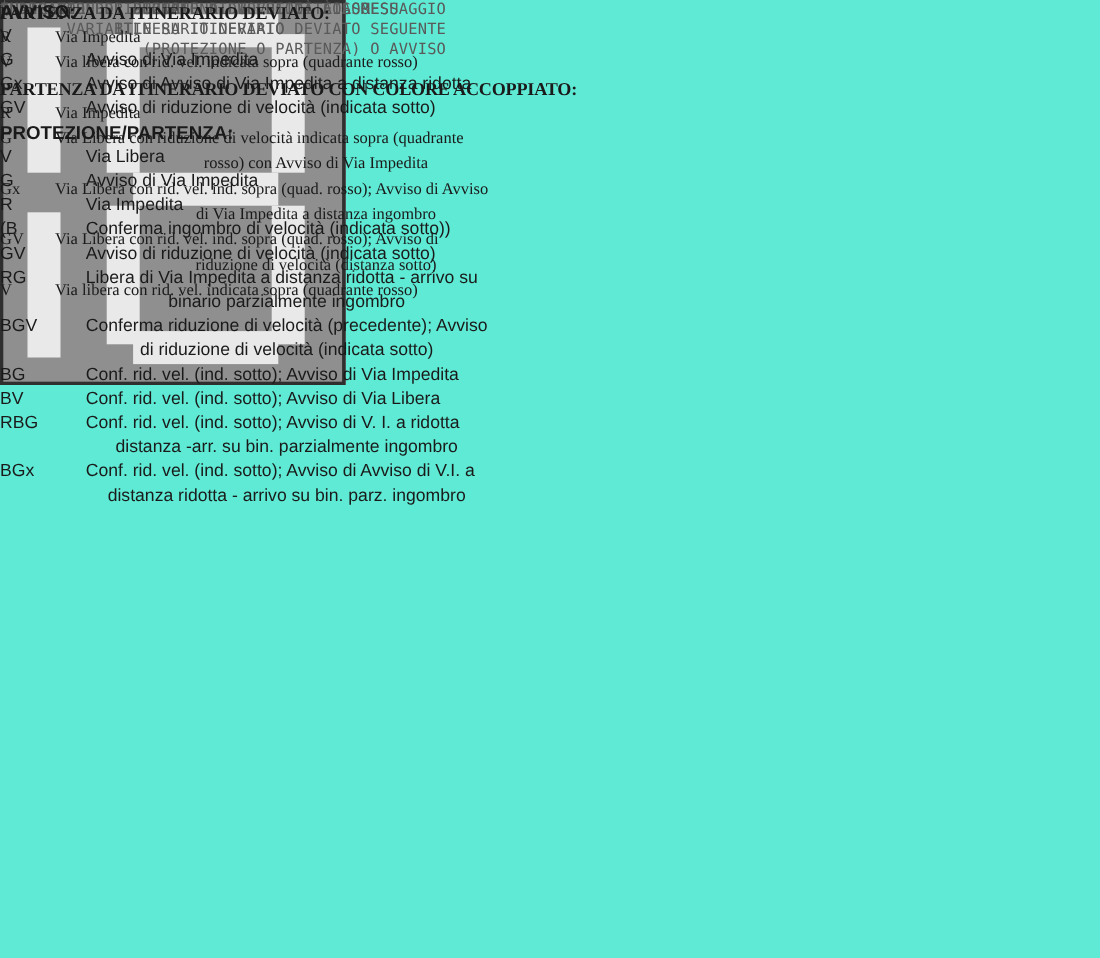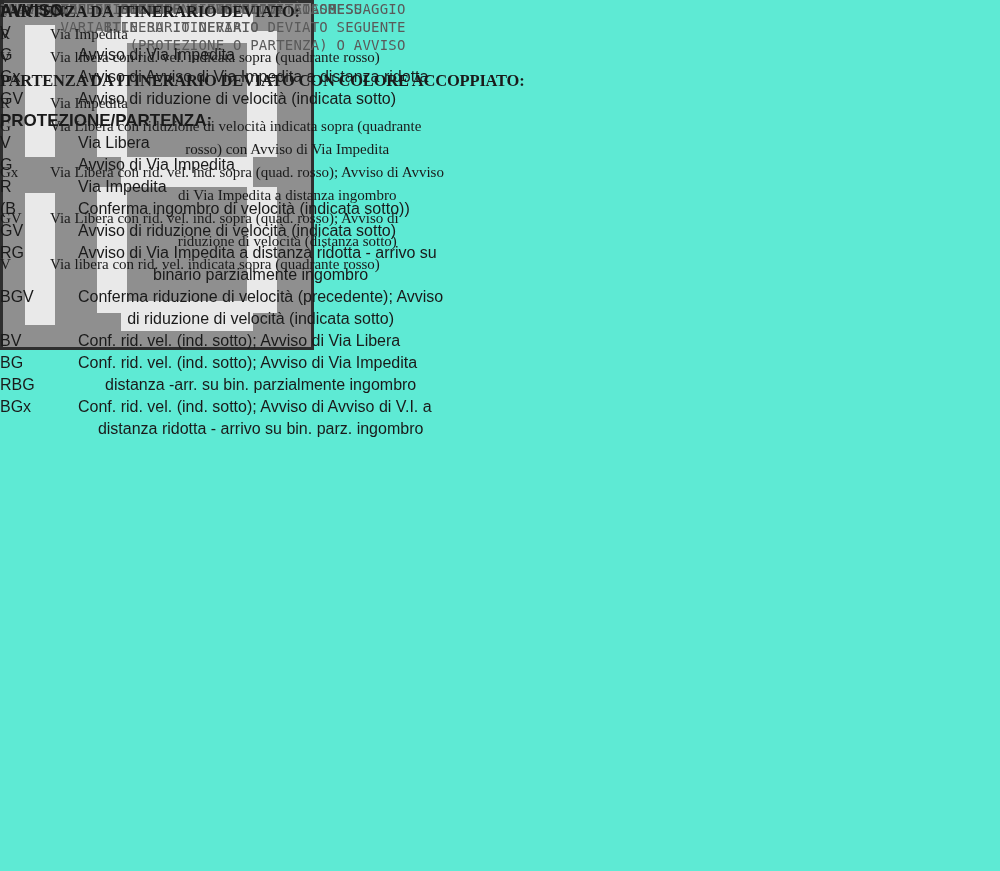--- a/index.html
+++ b/index.html
@@ -283,46 +283,47 @@
       </div>
       <div class="lg-row">
         <span class="lg-code">GV</span>
         <div class="lg-desc">
           <div class="lg-line">Avviso di riduzione di velocità (indicata sotto)</div>
         </div>
       </div>
       <div class="lg-row">
         <span class="lg-code">RG</span>
         <div class="lg-desc">
-          <div class="lg-line">Avviso di Via Impedita a distanza ridotta - arrivo su</div>
+          <div class="lg-line">Libera di Via Impedita a distanza ridotta - arrivo su</div>
           <div class="lg-line cont">binario parzialmente ingombro</div>
         </div>
       </div>
       <div class="lg-row">
         <span class="lg-code">BGV</span>
         <div class="lg-desc">
           <div class="lg-line">Conferma riduzione di velocità (precedente); Avviso</div>
           <div class="lg-line cont">di riduzione di velocità (indicata sotto)</div>
         </div>
       </div>
       <div class="lg-row">
+        <span class="lg-code">BG</span>
+        <div class="lg-desc">
+          <div class="lg-line">Conf. rid. vel. (ind. sotto); Avviso di Via Impedita</div>
+        </div>
+      </div>
+      <div class="lg-row">
         <span class="lg-code">BV</span>
         <div class="lg-desc">
           <div class="lg-line">Conf. rid. vel. (ind. sotto);  Avviso di Via Libera</div>
         </div>
       </div>
       <div class="lg-row">
-        <span class="lg-code">BG</span>
-        <div class="lg-desc">
-          <div class="lg-line">Conf. rid. vel. (ind. sotto); Avviso di Via Impedita</div>
-        </div>
-      </div>
-      <div class="lg-row">
         <span class="lg-code">RBG</span>
         <div class="lg-desc">
+          <div class="lg-line">Conf. rid. vel. (ind. sotto); Avviso di V. I. a ridotta</div>
           <div class="lg-line cont">distanza -arr. su bin. parzialmente ingombro</div>
         </div>
       </div>
       <div class="lg-row">
         <span class="lg-code">BGx</span>
         <div class="lg-desc">
           <div class="lg-line">Conf. rid. vel. (ind. sotto); Avviso di Avviso di V.I. a</div>
           <div class="lg-line cont">distanza ridotta - arrivo su bin. parz. ingombro</div>
         </div>
       </div>

